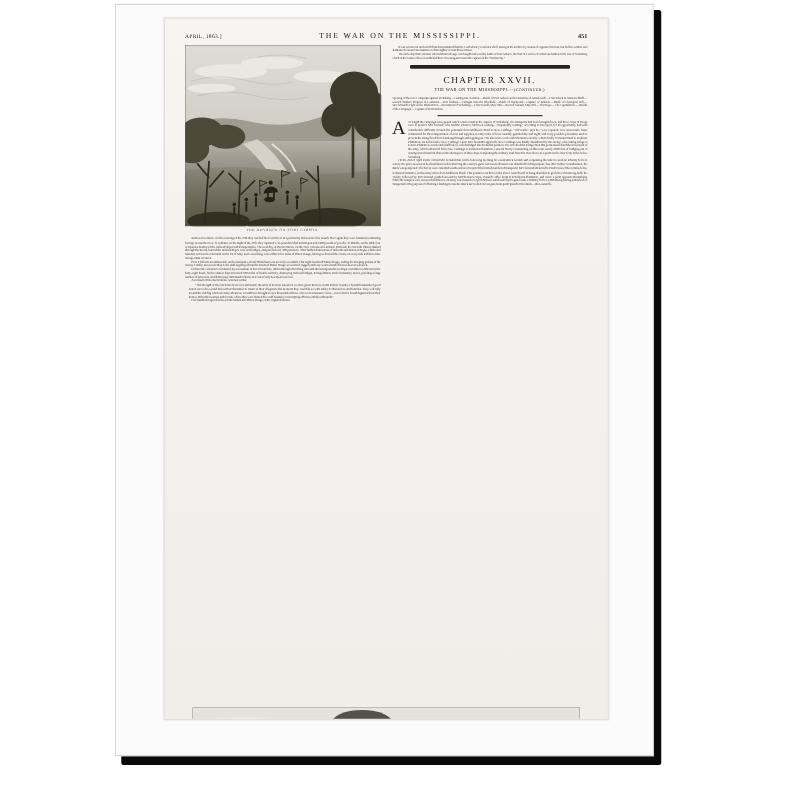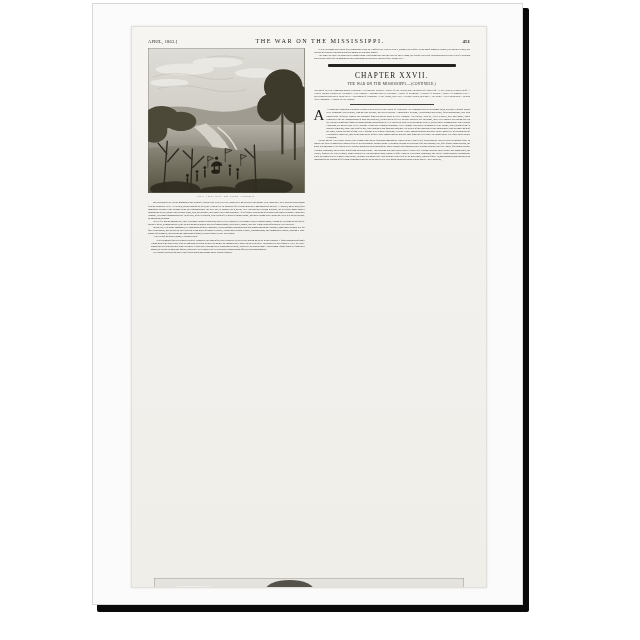--- a/index.html
+++ b/index.html
@@ -27,21 +27,21 @@
   }
   .mat-inner {
     position: absolute;
     left: 0; top: 0; right: 0; bottom: 0;
     background: #fbfbfb;
   }
 
   
   .leaf {
     position: absolute;
-    left: 38px; top: 22px; width: 356px; height: 562px;
+    left: 38px; top: 10px; width: 356px; height: 562px;
     background: #f4f3f0;
     border: 1px solid #e2e0db;
     box-shadow: 0 0 2px rgba(0,0,0,0.12);
     overflow: hidden;
     padding: 8px 10px 6px 10px;
   }
   .leaf-paper {
     position: absolute;
     left: 0; top: 0; right: 0; bottom: 0;
     background:

